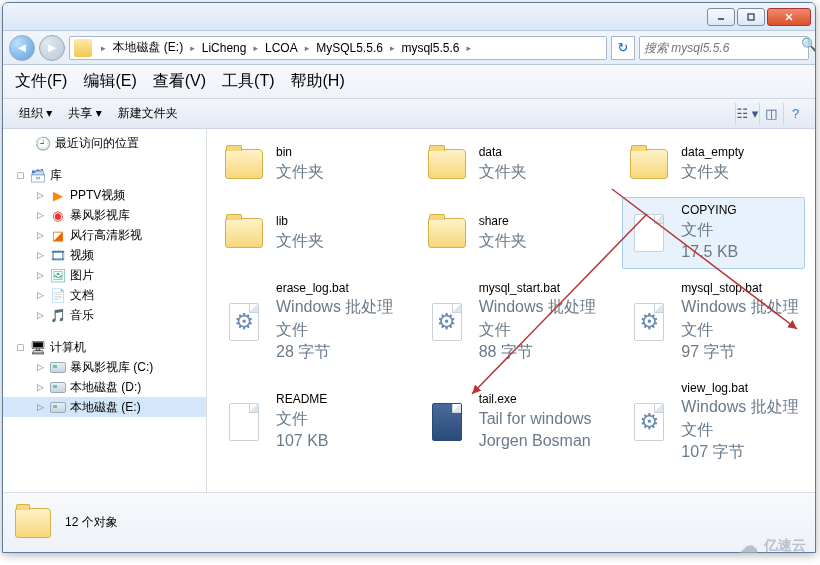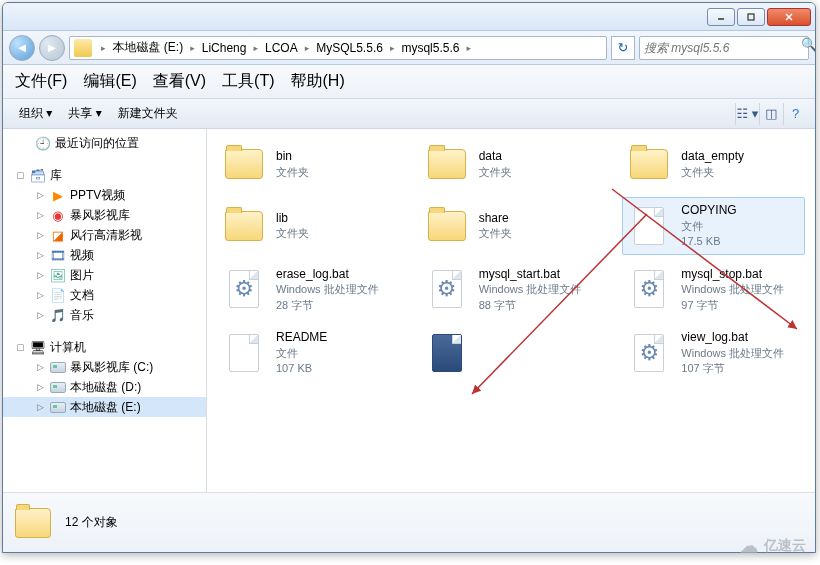--- a/index.html
+++ b/index.html
@@ -60,21 +60,21 @@
 .fthumb { width: 44px; height: 44px; display: flex; align-items: center; justify-content: center; flex-shrink: 0; }
 .fthumb.folder { position: relative; }
 .fthumb.folder .fld { width: 38px; height: 30px; background: linear-gradient(#fff2c8, #f7d77a); border: 1px solid #d4b24a; border-radius: 2px 4px 3px 3px; position: relative; }
 .fthumb.folder .fld::before { content: ""; position: absolute; top: -5px; left: 0; width: 14px; height: 5px; background: #f7d77a; border: 1px solid #d4b24a; border-bottom: none; border-radius: 2px 2px 0 0; }
 .fthumb.file .pg { width: 30px; height: 38px; background: #fff; border: 1px solid #c8d0da; border-radius: 2px; position: relative; }
 .fthumb.file .pg::after { content: ""; position: absolute; top: 0; right: 0; width: 8px; height: 8px; background: linear-gradient(135deg, #fff 50%, #dde5ee 50%); border-left: 1px solid #c8d0da; border-bottom: 1px solid #c8d0da; }
 .fthumb.bat .pg { display: flex; align-items: center; justify-content: center; }
 .fthumb.exe .pg { background: linear-gradient(#4a6a9a, #2a4a7a); border-color: #2a4a7a; }
 .finfo { display: flex; flex-direction: column; font-size: 12px; line-height: 1.4; }
 .fname { color: #000; }
-.ftype, .fsize { color: #6a7a8a; font-size: 11px; }
+.ftype, .fsize { color: #6a7a8a; font-size: 16px; }
 
 
 .statusbar { height: 60px; border-top: 1px solid #d9dee6; background: linear-gradient(#f7f9fc, #eef2f8); display: flex; align-items: center; padding: 4px 12px; gap: 14px; font-size: 12px; }
 .statusbar .sicon { width: 36px; height: 30px; background: linear-gradient(#fff2c8, #f7d77a); border: 1px solid #d4b24a; border-radius: 2px 4px 3px 3px; position: relative; }
 .statusbar .sicon::before { content: ""; position: absolute; top: -5px; left: 0; width: 12px; height: 5px; background: #f7d77a; border: 1px solid #d4b24a; border-bottom: none; border-radius: 2px 2px 0 0; }
 
 
 .arrow { position: absolute; pointer-events: none; }
 .arrow svg { overflow: visible; }
 
@@ -322,20 +322,25 @@
             </div>
             <div class="finfo">
               <div class="fname">README</div>
               <div class="ftype">文件</div>
               <div class="fsize">107 KB</div>
             </div>
           </div>
           <div class="fileitem">
             <div class="fthumb exe file">
               <div class="pg"></div>
+            </div>
+            <div class="finfo">
+              <div class="fname">tail.exe</div>
+              <div class="ftype">Tail for windows</div>
+              <div class="fsize">Jorgen Bosman</div>
             </div>
           </div>
           <div class="fileitem">
             <div class="fthumb bat file">
               <div class="pg">
                 <span style="font-size:22px;color:#6a8ab2;">⚙</span>
               </div>
             </div>
             <div class="finfo">
               <div class="fname">view_log.bat</div>

